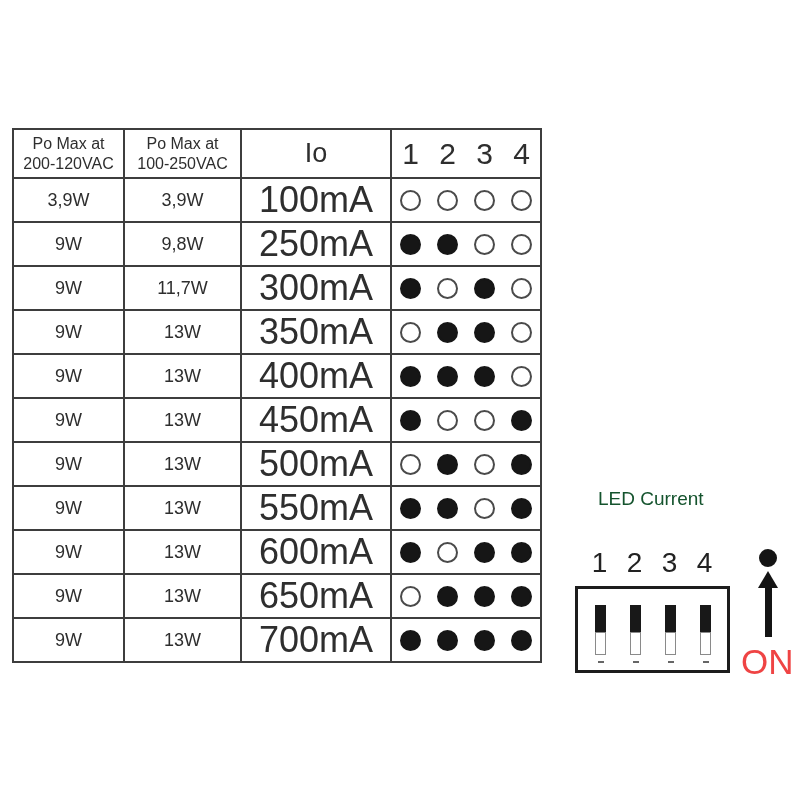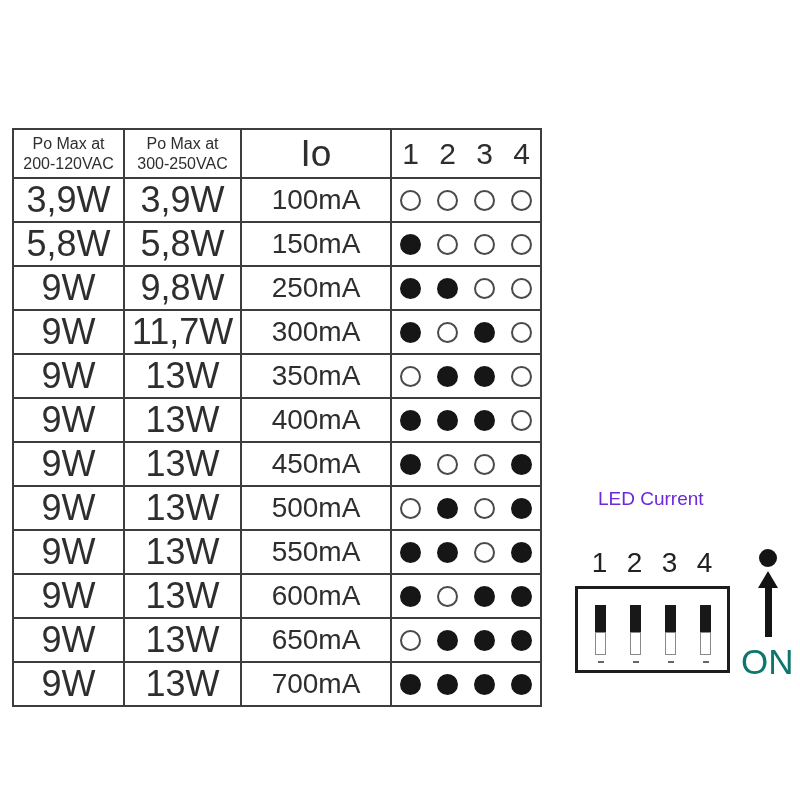--- a/index.html
+++ b/index.html
@@ -18,43 +18,43 @@
   table.cfg col.c2{width:117px}
   table.cfg col.c3{width:150px}
   table.cfg col.c4{width:150px}
   table.cfg th,table.cfg td{
     border:2px solid #3d3d3d;padding:0;text-align:center;vertical-align:middle;
     font-weight:normal;color:#2e2e2e;overflow:hidden;
   }
   tr.hdr{height:49px}
   tr.row{height:36px}
   .h2line{display:flex;flex-direction:column;justify-content:flex-end;font-size:16px;line-height:20px;}
-  .io-hdr{font-size:37px;}
+  .io-hdr{font-size:27px;}
   .numrow,.dots{display:flex;justify-content:center;align-items:center;gap:16px;}
   .numrow span{display:inline-block;width:21px;text-align:center;font-size:30px;}
-  td.cpo{font-size:36px;margin-top:24px;}
-  td.cio{font-size:28px;}
+  td.cpo{font-size:18px;margin-top:24px;}
+  td.cio{font-size:36px;}
   .dot{width:21px;height:21px;border-radius:50%;box-sizing:border-box;flex:0 0 auto;}
   .dot.off{background:#fff;border:2px solid #4a4a4a;}
   .dot.on{background:#161616;border:2px solid #161616;}
   
   .dip-diagram{position:absolute;left:575px;top:485px;width:225px;height:210px;}
-  .dip-title{position:absolute;left:23px;top:1px;font-size:19px;line-height:26px;color:#6d28d9;}
+  .dip-title{position:absolute;left:23px;top:1px;font-size:19px;line-height:26px;color:#14532d;}
   .dip-numrow{position:absolute;left:7px;top:62px;display:flex;}
   .dip-numrow span{display:inline-block;width:35px;text-align:center;font-size:28px;color:#222;}
   .dip-box{position:absolute;left:0;top:101px;width:155px;height:87px;box-sizing:border-box;border:3px solid #1d1d1d;background:#fff;}
   .slider{position:absolute;width:11px;height:50px;top:16px;}
   .slider .top{height:27px;background:#181818;}
   .slider .bottom{height:23px;background:#fff;border:1px solid #8a8a8a;box-sizing:border-box;}
   .dash{position:absolute;top:72px;width:6px;height:2px;background:#666;}
   .on-dot{position:absolute;left:184px;top:64px;width:18px;height:18px;border-radius:50%;background:#141414;}
   .arrow-head{position:absolute;left:183px;top:86px;width:0;height:0;
     border-left:10px solid transparent;border-right:10px solid transparent;border-bottom:17px solid #141414;}
   .arrow-shaft{position:absolute;left:189.5px;top:102px;width:7px;height:50px;background:#141414;}
-  .on-label{position:absolute;left:166px;top:158px;font-size:35px;line-height:38px;color:#0f766e;}
+  .on-label{position:absolute;left:166px;top:158px;font-size:35px;line-height:38px;color:#ef4444;}
 </style>
 </head>
 <body>
 
 <table class="cfg">
   <colgroup>
       <col class="c1">
       <col class="c2">
       <col class="c3">
       <col class="c4">
@@ -63,21 +63,21 @@
     <tr class="hdr">
       <th>
         <div class="h2line">
           <span>Po Max at</span>
           <span>200-120VAC</span>
         </div>
       </th>
       <th>
         <div class="h2line">
           <span>Po Max at</span>
-          <span>300-250VAC</span>
+          <span>100-250VAC</span>
         </div>
       </th>
       <th class="io-hdr">Io</th>
       <th>
         <div class="numrow">
           <span>1</span>
           <span>2</span>
           <span>3</span>
           <span>4</span>
         </div>
@@ -85,33 +85,20 @@
     </tr>
   </thead>
   <tbody>
     <tr class="row">
       <td class="cpo">3,9W</td>
       <td class="cpo">3,9W</td>
       <td class="cio">100mA</td>
       <td>
           <div class="dots">
             <span class="dot off"></span>
-            <span class="dot off"></span>
-            <span class="dot off"></span>
-            <span class="dot off"></span>
-          </div>
-        </td>
-    </tr>
-    <tr class="row">
-      <td class="cpo">5,8W</td>
-      <td class="cpo">5,8W</td>
-      <td class="cio">150mA</td>
-      <td>
-          <div class="dots">
-            <span class="dot on"></span>
             <span class="dot off"></span>
             <span class="dot off"></span>
             <span class="dot off"></span>
           </div>
         </td>
     </tr>
     <tr class="row">
       <td class="cpo">9W</td>
       <td class="cpo">9,8W</td>
       <td class="cio">250mA</td>

